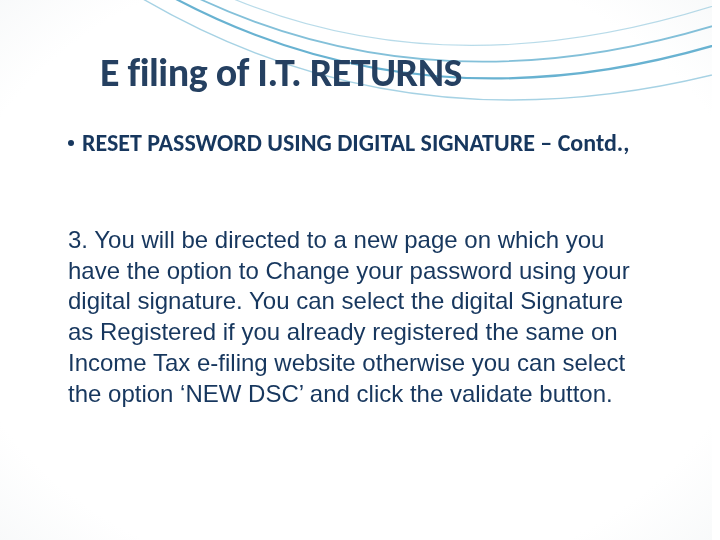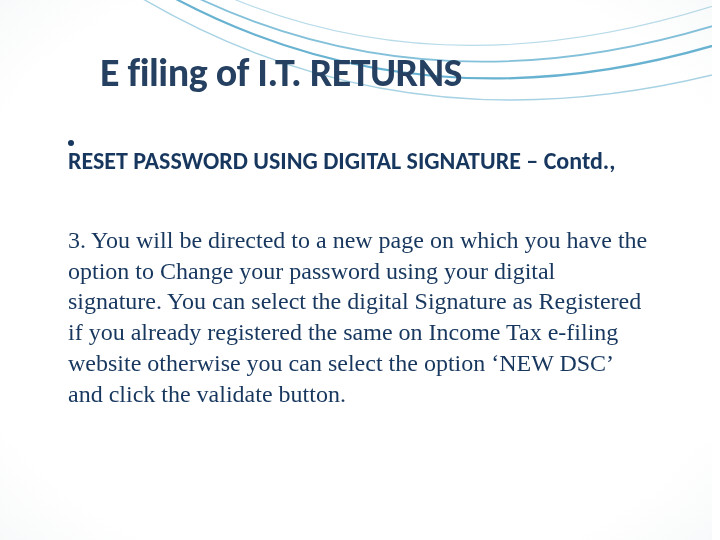--- a/index.html
+++ b/index.html
@@ -39,21 +39,20 @@
     z-index: 1;
   }
   .subtitle-row {
     position: absolute;
     top: 128px;
     left: 68px;
     right: 60px;
     z-index: 1;
     display: flex;
     align-items: flex-start;
-    flex-direction: column;
   }
   .bullet {
     width: 6px;
     height: 6px;
     border-radius: 50%;
     background: #17375e;
     margin-top: 12px;
     margin-right: 8px;
     flex-shrink: 0;
   }
@@ -61,21 +60,21 @@
     font-size: 24px;
     font-weight: 700;
     color: #17375e;
     line-height: 1.25;
   }
   .body {
     position: absolute;
     top: 225px;
     left: 68px;
     right: 64px;
-    font-family: Liberation Serif, serif;
+    font-family: Liberation Sans, sans-serif;
     font-size: 24px;
     color: #17375e;
     line-height: 1.28;
     z-index: 1;
   }
 </style>
 </head>
 <body>
 
 <div class="slide">

